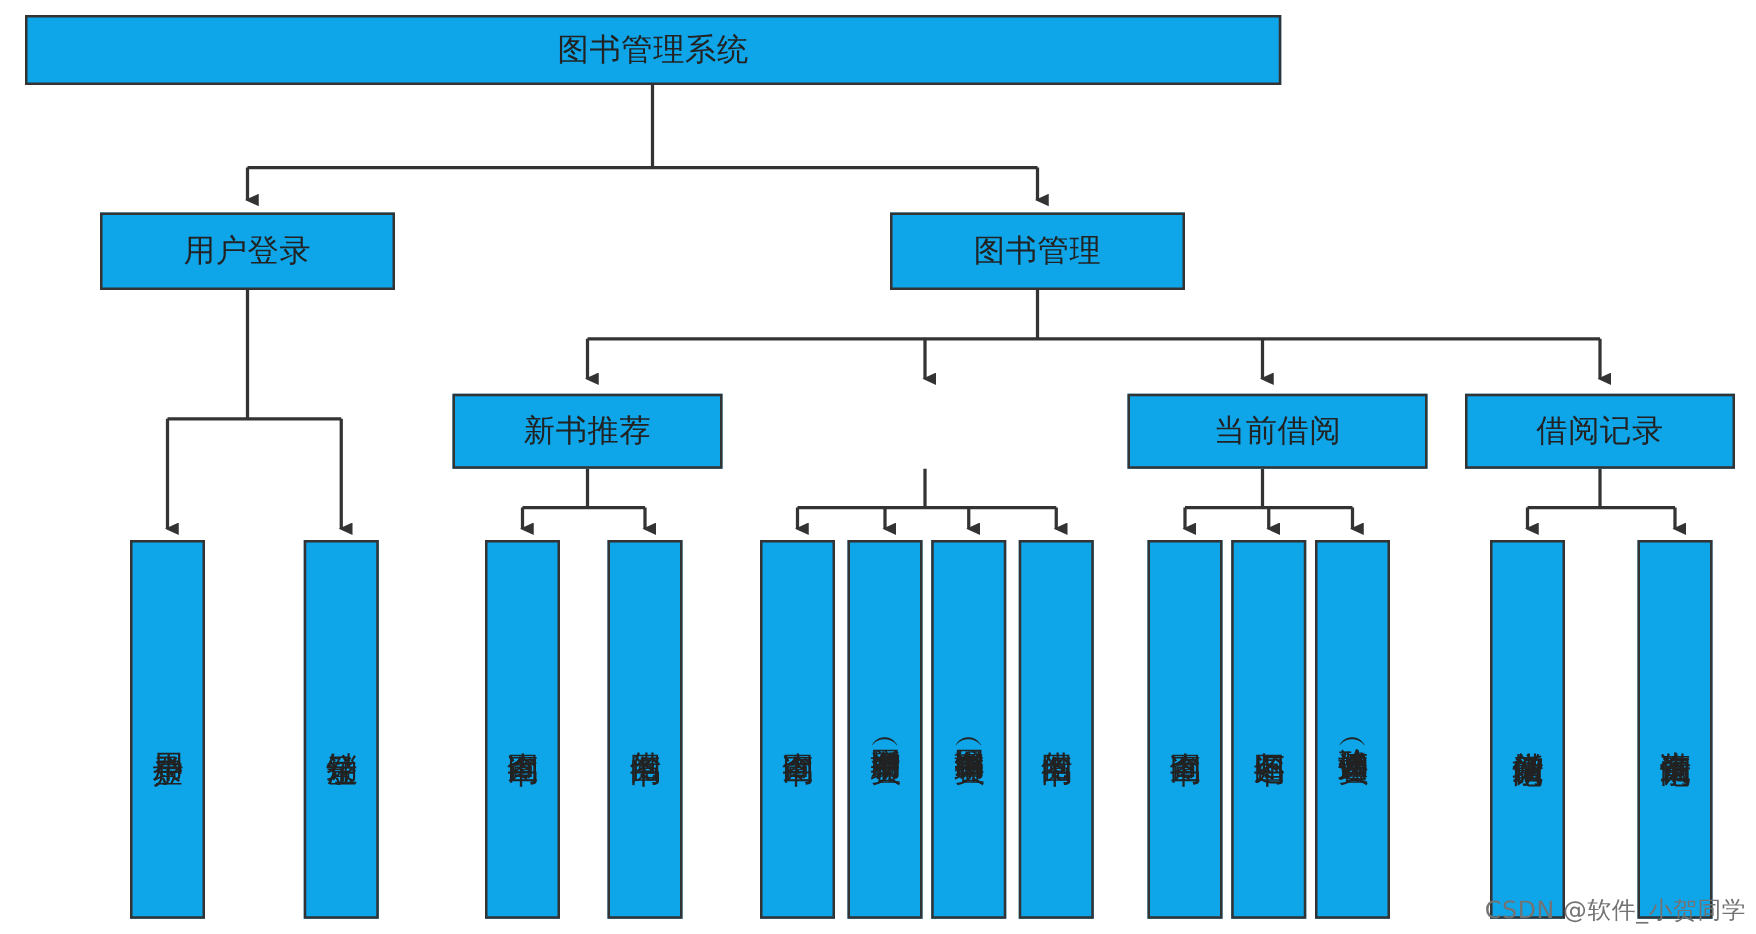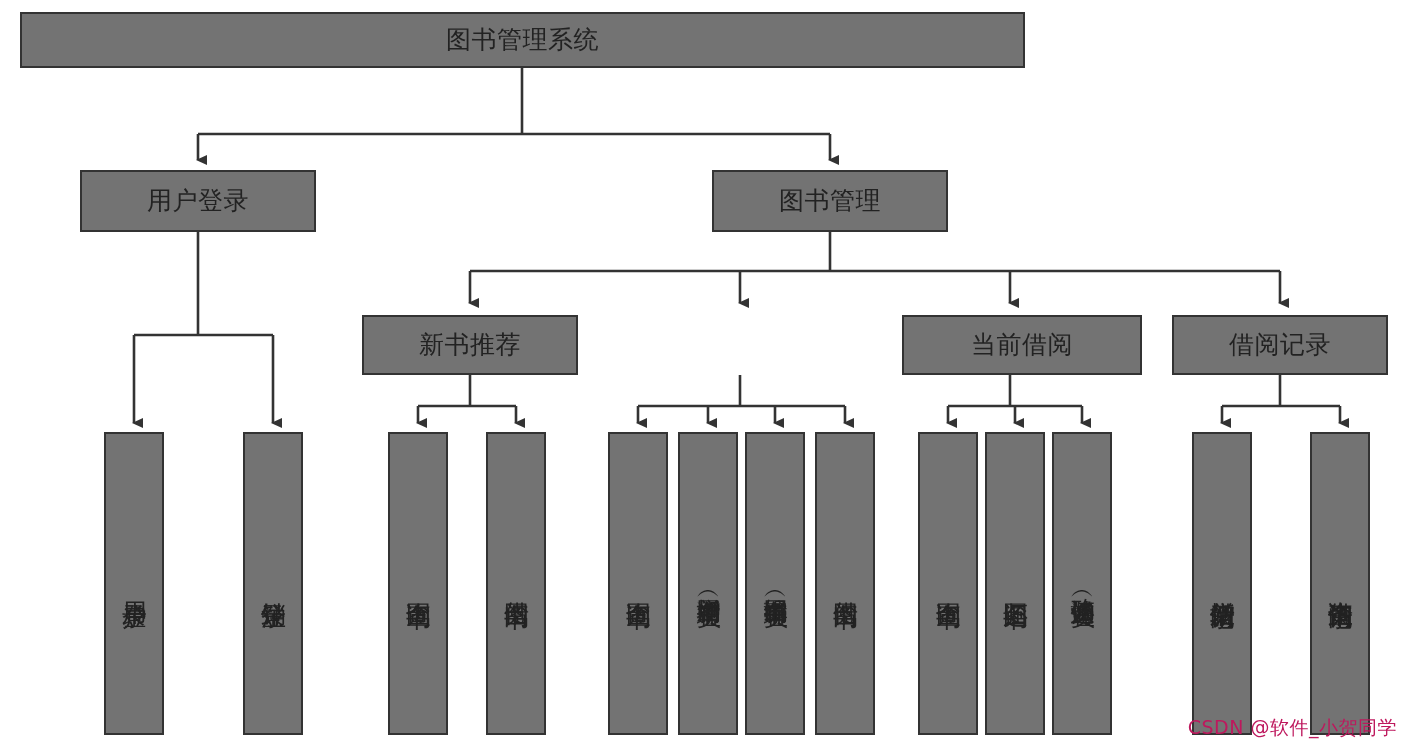--- a/index.html
+++ b/index.html
@@ -22,21 +22,21 @@
     position: absolute;
     left: 0;
     top: 0;
     width: 1405px;
     height: 747px;
     pointer-events: none;
   }
   .node {
     position: absolute;
     box-sizing: border-box;
-    background: #737373;
+    background: #0ea5e9;
     border: 2.5px solid #333333;
     display: flex;
     align-items: center;
     justify-content: center;
     color: #222222;
   }
   .node.horiz {
     font-size: 25px;
     letter-spacing: 0.5px;
     line-height: 1.1;
@@ -56,21 +56,21 @@
   }
   .node.vert.tall-text {
     font-size: 24px;
     line-height: 1.22;
   }
   .watermark {
     position: absolute;
     right: 8px;
     bottom: 6px;
     font-size: 19px;
-    color: #be185d;
+    color: #737373;
     letter-spacing: 0.5px;
     white-space: nowrap;
     user-select: none;
     text-align: right;
   }
 </style>
 </head>
 <body>
 
 <div id="diagram-root">

